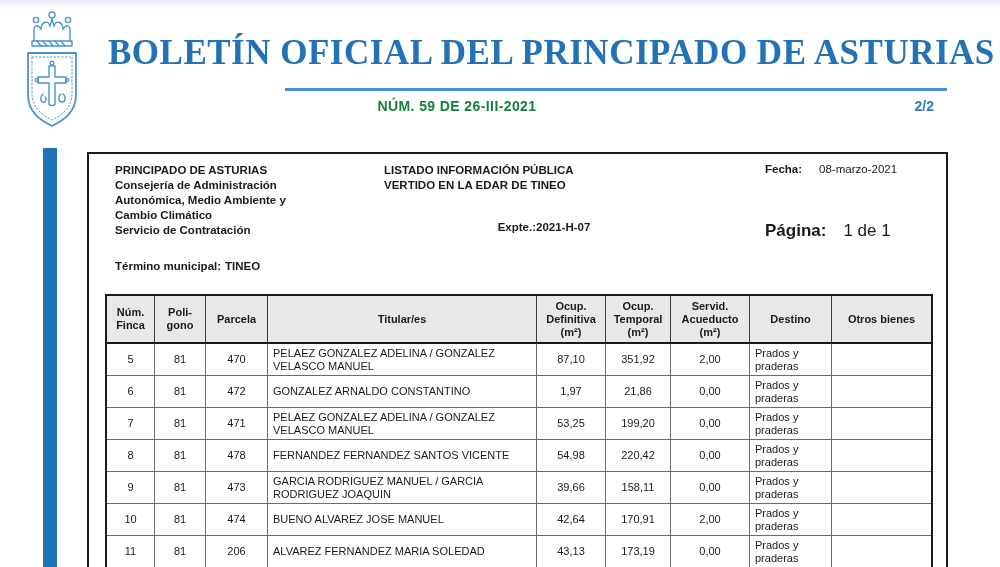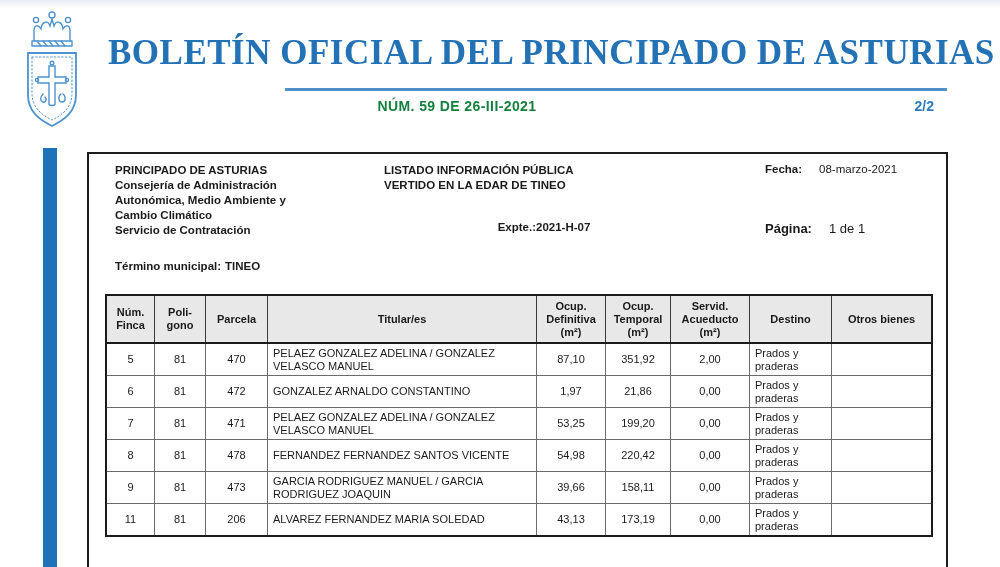--- a/index.html
+++ b/index.html
@@ -29,21 +29,21 @@
   .doc-frame{
     position:absolute;left:87px;top:152px;width:857px;height:430px;
     border:2px solid #1c1c1c;background:#fff;
   }
   .issuer-block{position:absolute;left:26px;top:9px;font-size:11.5px;font-weight:bold;line-height:15px;}
   .subject-block{position:absolute;left:295px;top:9px;width:320px;text-align:left;
     font-size:11.5px;font-weight:bold;line-height:15px;}
   .expediente{position:absolute;left:295px;top:67px;width:320px;text-align:center;
     font-size:11.5px;font-weight:bold;}
   .meta-fecha{position:absolute;left:676px;top:9px;font-size:11.5px;}
-  .meta-pagina{position:absolute;left:676px;top:67px;font-size:13px;}
+  .meta-pagina{position:absolute;left:676px;top:67px;font-size:17px;}
   .meta-label{font-weight:bold;}
   .meta-value{margin-left:17px;}
   .termino{position:absolute;left:26px;top:106px;font-size:11.5px;font-weight:bold;}
   .termino .meta-value{margin-left:4px;}
   
   table.listado{
     position:absolute;left:16px;top:140px;width:812px;
     border-collapse:collapse;table-layout:fixed;
     border:2px solid #1b1b1b;font-size:11px;
   }
@@ -195,20 +195,31 @@
           <td class="col-poligono">81</td>
           <td class="col-parcela">473</td>
           <td class="col-titulares">GARCIA RODRIGUEZ MANUEL / GARCIA RODRIGUEZ JOAQUIN</td>
           <td class="col-ocup_def">39,66</td>
           <td class="col-ocup_temp">158,11</td>
           <td class="col-servid">0,00</td>
           <td class="col-destino">Prados y praderas</td>
           <td class="col-otros"></td>
         </tr>
         <tr>
+          <td class="col-num">10</td>
+          <td class="col-poligono">81</td>
+          <td class="col-parcela">474</td>
+          <td class="col-titulares">BUENO ALVAREZ JOSE MANUEL</td>
+          <td class="col-ocup_def">42,64</td>
+          <td class="col-ocup_temp">170,91</td>
+          <td class="col-servid">2,00</td>
+          <td class="col-destino">Prados y praderas</td>
+          <td class="col-otros"></td>
+        </tr>
+        <tr>
           <td class="col-num">11</td>
           <td class="col-poligono">81</td>
           <td class="col-parcela">206</td>
           <td class="col-titulares">ALVAREZ FERNANDEZ MARIA SOLEDAD</td>
           <td class="col-ocup_def">43,13</td>
           <td class="col-ocup_temp">173,19</td>
           <td class="col-servid">0,00</td>
           <td class="col-destino">Prados y praderas</td>
           <td class="col-otros"></td>
         </tr>

